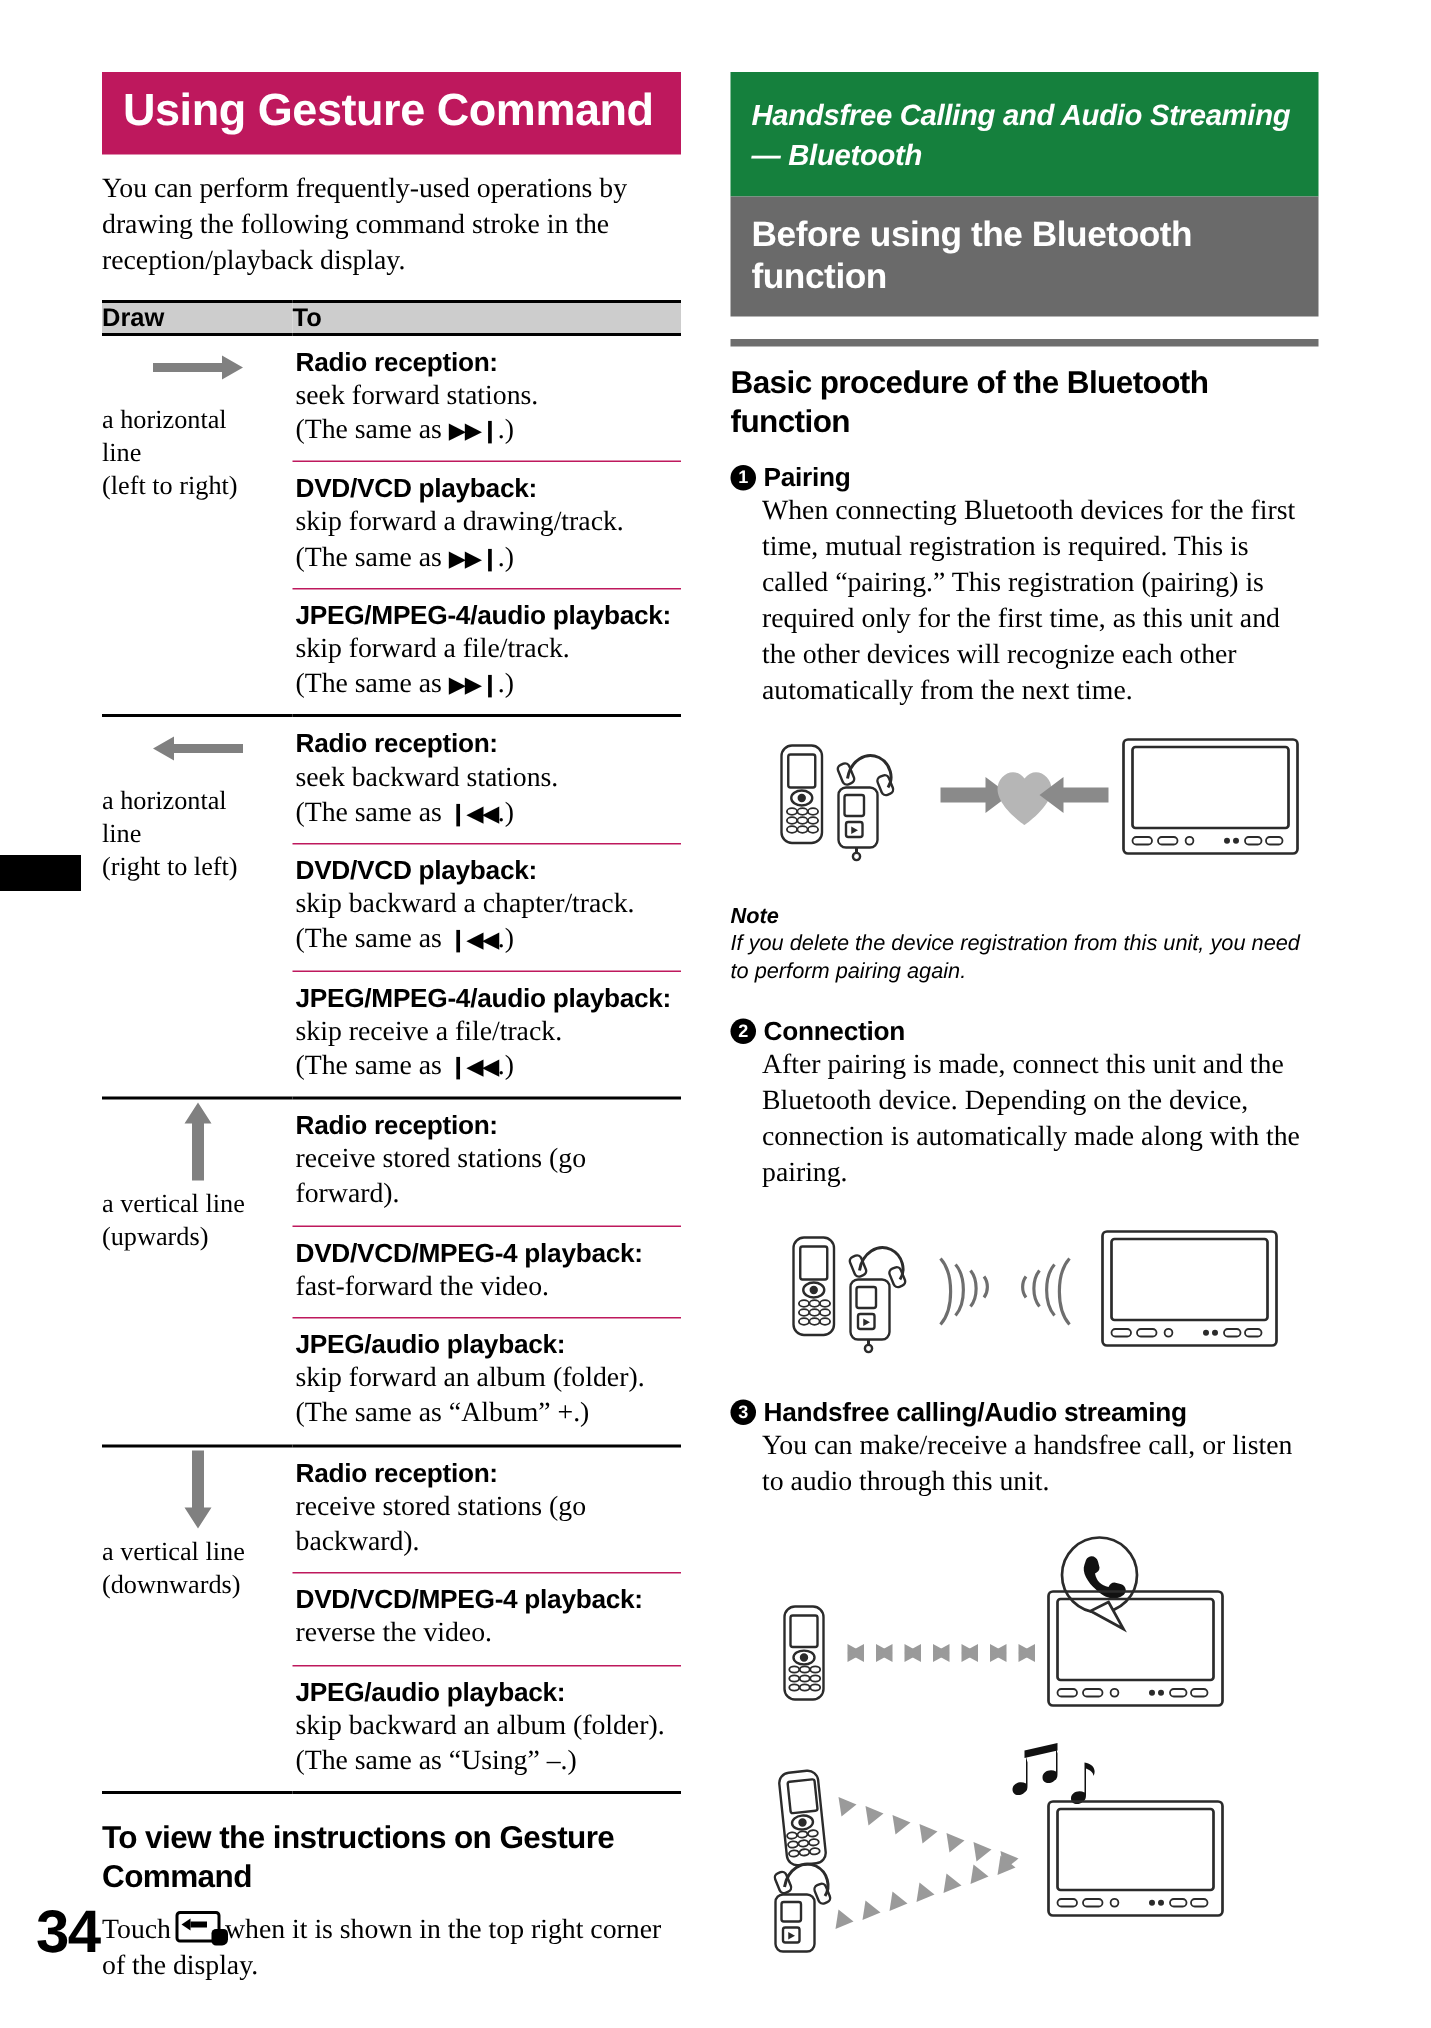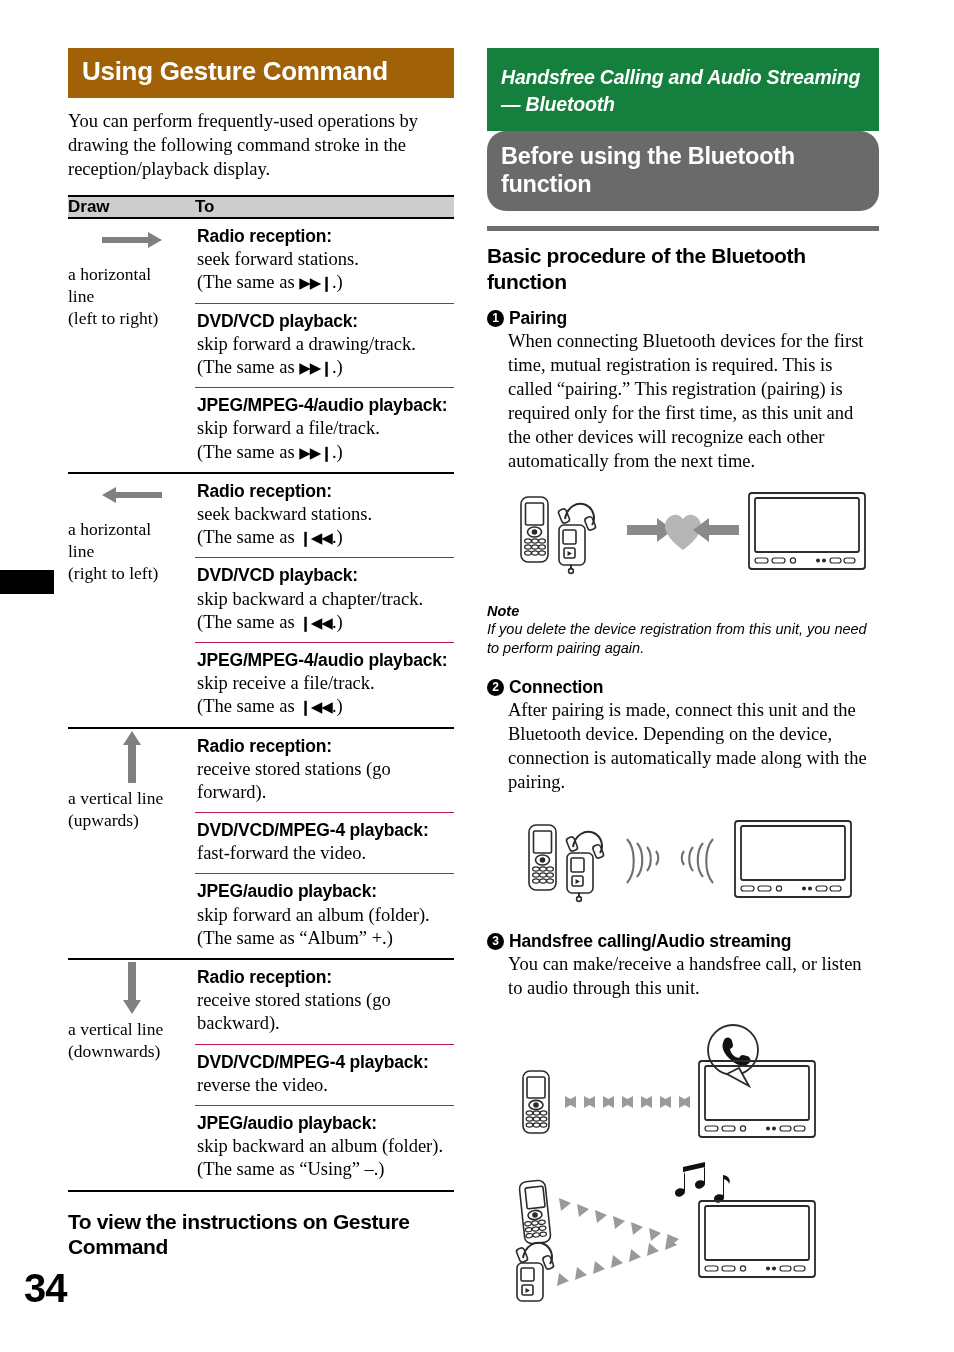--- a/index.html
+++ b/index.html
@@ -13,29 +13,29 @@
 
   
   .page-number{position:absolute;left:24px;top:1268px;font-family:"Liberation Sans",sans-serif;
                font-weight:bold;font-size:40px;line-height:40px;letter-spacing:-1px;}
 
   
   .col-left{position:absolute;left:68px;top:48px;width:386px;}
   .col-right{position:absolute;left:487px;top:48px;width:392px;}
 
   
-  .bar-title{background:#a16207;color:#fff;font-family:"Liberation Sans",sans-serif;
-             font-weight:bold;font-size:26px;line-height:1.15;padding:9px 14px 11px 14px;
+  .bar-title{background:#be185d;color:#fff;font-family:"Liberation Sans",sans-serif;
+             font-weight:bold;font-size:30px;line-height:1.15;padding:9px 14px 11px 14px;
              letter-spacing:-0.3px;}
   .black-band{background:#15803d;color:#fff;font-family:"Liberation Sans",sans-serif;
               font-style:italic;font-weight:bold;font-size:19.5px;line-height:1.38;
               padding:16px 14px 13px 14px;letter-spacing:-0.2px;}
   .gray-band{background:#6a6a6a;color:#fff;font-family:"Liberation Sans",sans-serif;
              font-weight:bold;font-size:23.5px;line-height:1.2;padding:11px 14px 13px 14px;
-             letter-spacing:-0.3px;border-radius:19px;}
+             letter-spacing:-0.3px;}
   .rule-thick{height:5px;background:#6e6e6e;margin:15px 0 12px 0;}
   .h2{font-family:"Liberation Sans",sans-serif;font-weight:bold;font-size:21px;
       line-height:1.21;letter-spacing:-0.4px;margin:0 0 10px 0;}
   .h3{font-family:"Liberation Sans",sans-serif;font-weight:bold;font-size:17.5px;
       line-height:1.2;letter-spacing:-0.2px;}
 
   
   .body-text{font-size:18.5px;line-height:1.30;margin:11px 0 0 0;}
   .step{margin-top:14px;}
   .step:first-of-type{margin-top:6px;}
@@ -255,20 +255,23 @@
       </tr>
       <tr class="row-sep">
             <td></td>
             <td></td>
           </tr>
     </tbody>
       </table>
 
     <div class="bottom-sec">
       <div class="h2">To view the instructions on Gesture Command</div>
+      <div class="body-text" style="margin-top:2px">
+        <span>Touch</span><span class="gesture-inline-icon"><span class="hand-blob"></span></span><span>when it is shown in the top right corner of the display.</span>
+      </div>
     </div>
   </div>
 
   <div class="col-right">
 
     <div class="black-band">Handsfree Calling and Audio Streaming — Bluetooth</div>
 
     <div class="gray-band">Before using the Bluetooth function</div>
 
     <div class="rule-thick"></div>

